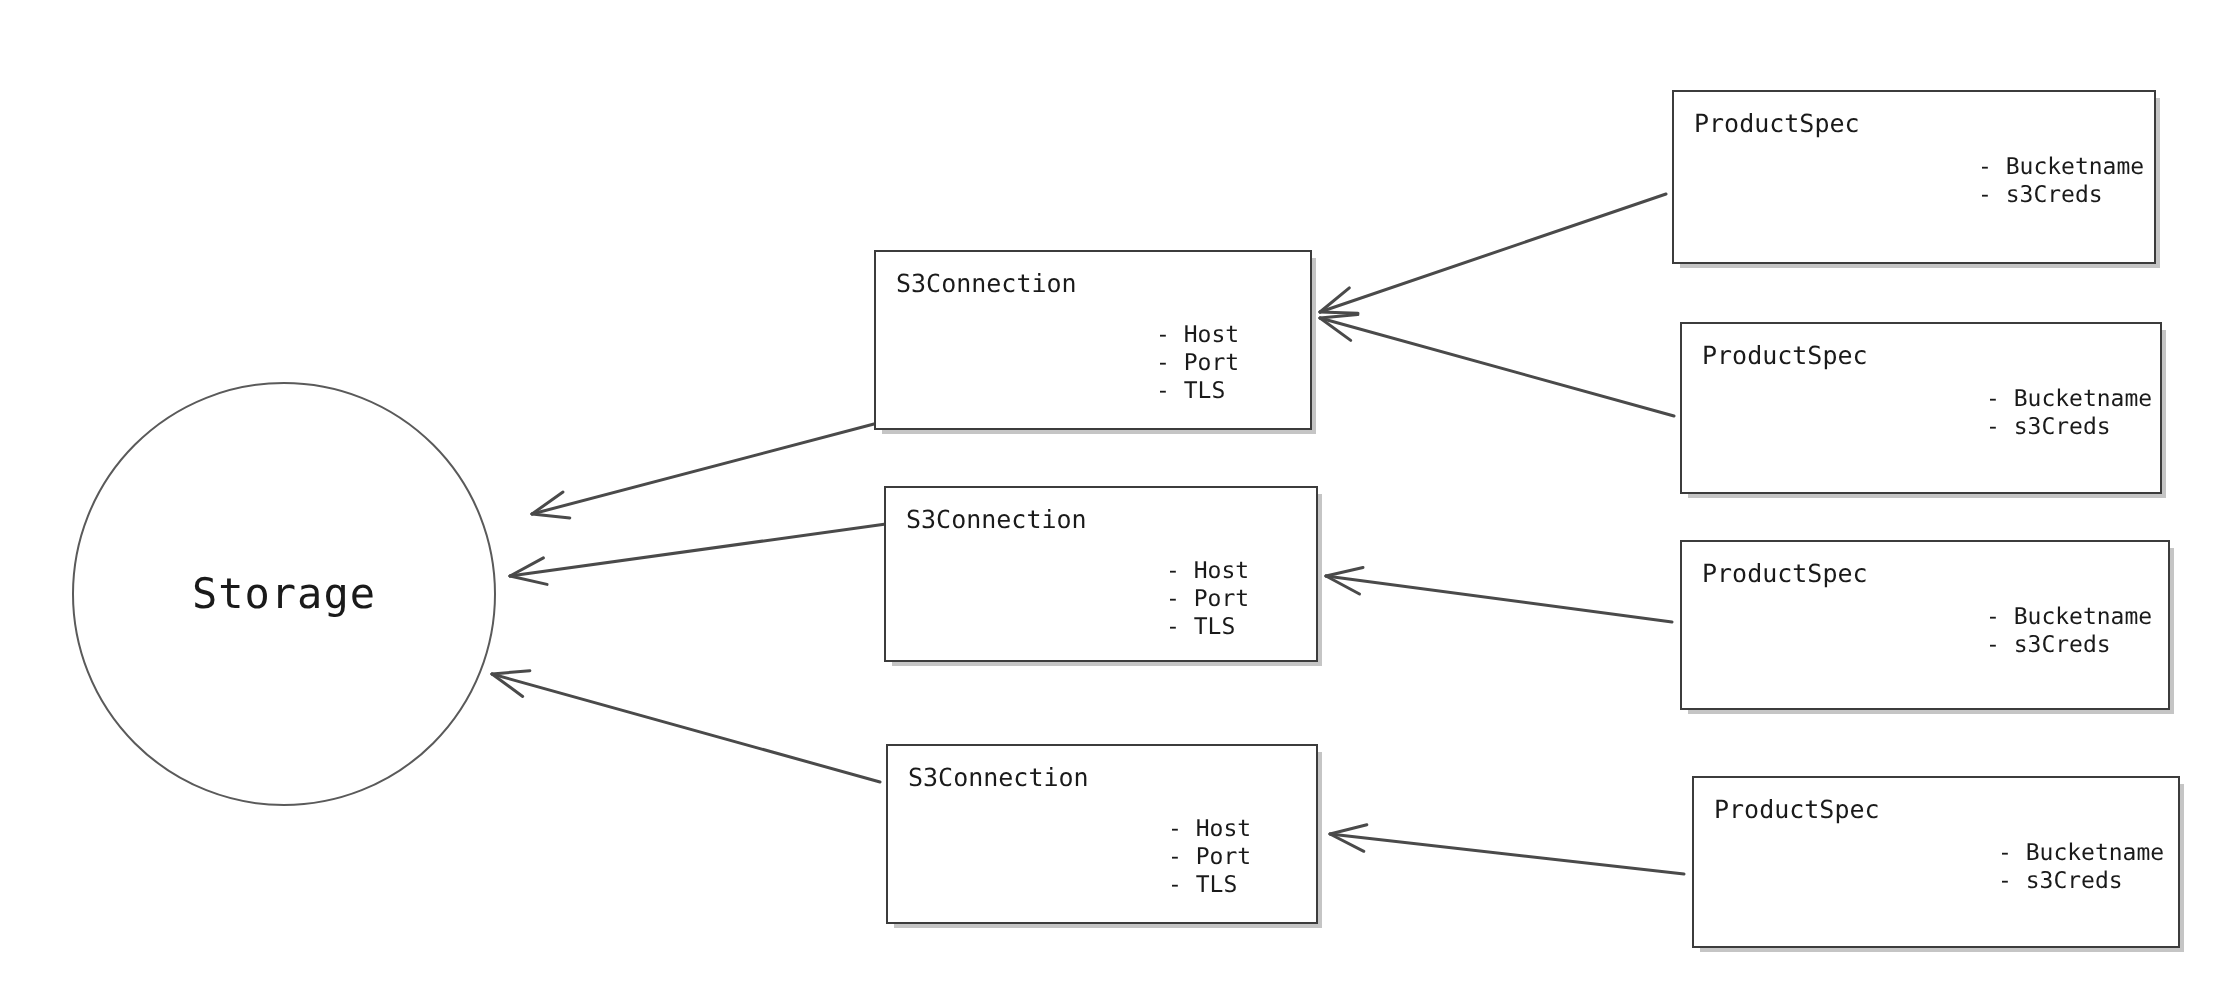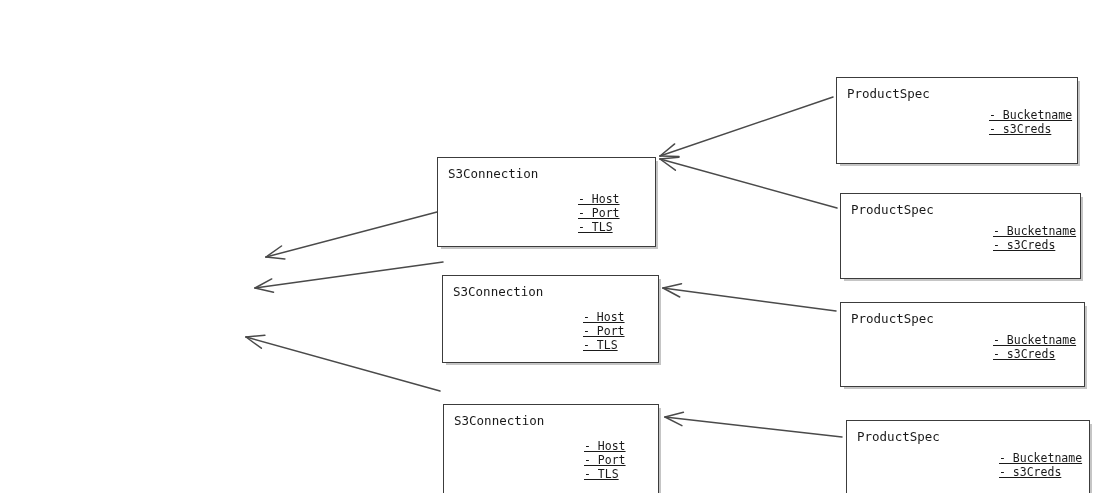--- a/index.html
+++ b/index.html
@@ -45,42 +45,40 @@
     white-space: nowrap;
   }
 
   
   .box-node {
     position: absolute;
     background: #ffffff;
     border: 1.3px solid #3c3c3c;
     box-sizing: border-box;
     box-shadow: 3px 3px 0 -1px rgba(150,150,150,0.55);
-    margin-top: 32px;
   }
   .box-title {
     position: absolute;
     font-family: "DejaVu Sans Mono", monospace;
     font-size: 12.5px;
     color: #1a1a1a;
     white-space: nowrap;
     left: 10px;
     top: 8px;
   }
   .box-attrs {
     position: absolute;
     font-family: "DejaVu Sans Mono", monospace;
     font-size: 11.5px;
     color: #1a1a1a;
     line-height: 14px;
     white-space: nowrap;
   }
   .attr-line {
     white-space: pre;
-    text-decoration: underline;
   }
 
   
   .attrs-s3 { left: 140px; top: 34px; }
   .attrs-ps { left: 152px; top: 30px; }
 </style>
 </head>
 <body>
 
 <div id="canvas">
@@ -116,20 +114,23 @@
         <line x1="663" y1="288" x2="681.5090298474565" y2="283.70863493676393" stroke="#4a4a4a" stroke-width="1.5" stroke-linecap="round"></line>
         <line x1="663" y1="288" x2="679.7448550246894" y2="296.9782977340994" stroke="#4a4a4a" stroke-width="1.5" stroke-linecap="round"></line>
       </g>
       <g>
         <line x1="842" y1="437" x2="665" y2="417" stroke="#4a4a4a" stroke-width="1.5" stroke-linecap="round"></line>
         <line x1="665" y1="417" x2="683.4211097853937" y2="412.345677893133" stroke="#4a4a4a" stroke-width="1.5" stroke-linecap="round"></line>
         <line x1="665" y1="417" x2="681.9180845294785" y2="425.64745140798254" stroke="#4a4a4a" stroke-width="1.5" stroke-linecap="round"></line>
       </g>
     </svg>
 
+  <div class="circle-node" id="node-storage" style="left: 36px; top: 191px; width: 212px; height: 212px;">
+    <span class="circle-label">Storage</span>
+  </div>
 
   <div id="boxes">
       <div class="box-node" style="left: 437px; top: 125px; width: 219px; height: 90px;">
         <div class="box-title">S3Connection</div>
         <div class="box-attrs attrs-s3">
           <div class="attr-line">- Host</div>
           <div class="attr-line">- Port</div>
           <div class="attr-line">- TLS</div>
         </div>
       </div>

